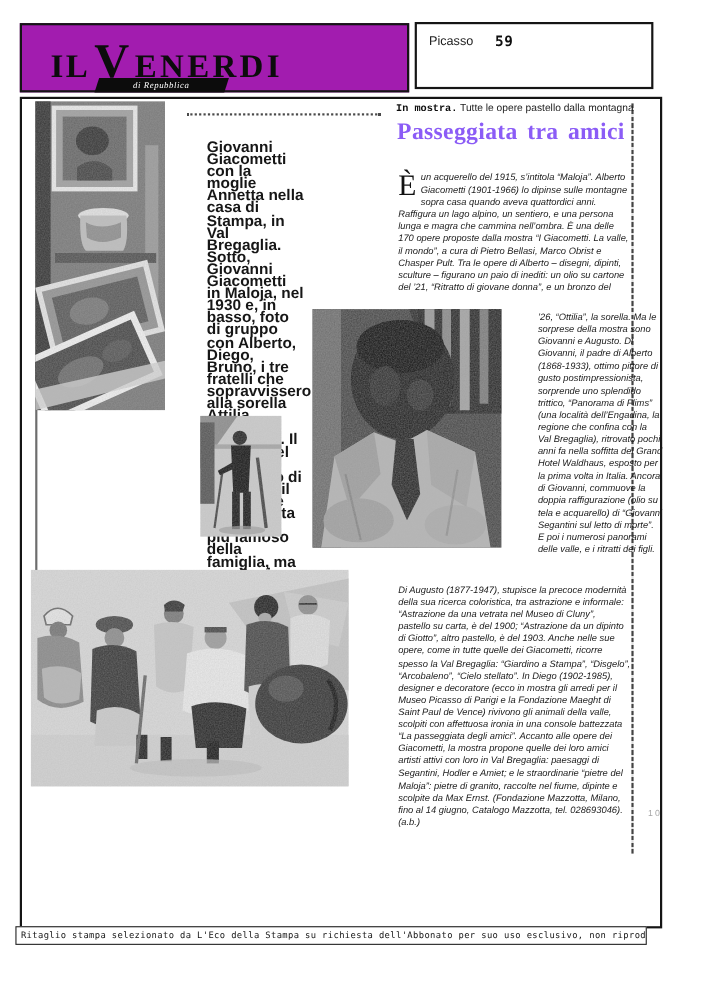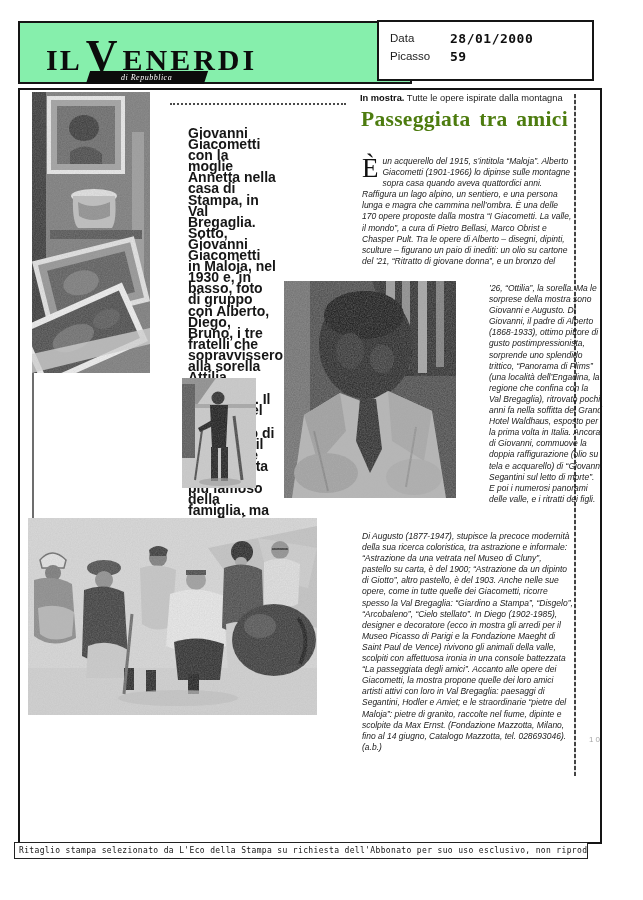--- a/index.html
+++ b/index.html
@@ -1,19 +1,19 @@
 <!DOCTYPE html>
 <html><head>
 <meta charset="utf-8">
 <style>
   html,body{margin:0;padding:0;background:#e8e8e8;}
   .sheet{position:relative;width:643px;height:900px;background:#ffffff;overflow:hidden;
          font-family:"Liberation Sans",sans-serif;color:#111;}
   
-  .logo-box{position:absolute;left:18px;top:21px;width:350px;height:59px;border:2px solid #151515;background:#86efac;padding-left:40px;}
+  .logo-box{position:absolute;left:18px;top:21px;width:350px;height:59px;border:2px solid #151515;background:#a21caf;}
   .logo{position:absolute;left:26px;top:7px;font-family:"Liberation Serif",serif;font-weight:900;color:#0c0c0c;white-space:nowrap;}
   .logo .l-il{font-size:30px;letter-spacing:2px;}
   .logo .l-v{font-size:44px;letter-spacing:1px;}
   .logo .l-rest{font-size:30px;letter-spacing:3px;}
   .logo-banner{position:absolute;left:68px;top:48px;width:118px;height:13px;background:#0c0c0c;
                transform:skewX(-18deg);display:flex;align-items:center;justify-content:center;}
   .logo-banner span{transform:skewX(18deg);color:#fff;font-family:"Liberation Serif",serif;
                     font-style:italic;font-size:8px;letter-spacing:.5px;white-space:nowrap;}
   .meta-box{position:absolute;left:377px;top:20px;width:217px;height:61px;border:2px solid #151515;
             background:#fff;padding:7px 0 0 11px;box-sizing:border-box;}
@@ -24,23 +24,23 @@
   .page-box{position:absolute;left:18px;top:88px;width:580px;height:752px;border:2px solid #151515;background:#fff;}
   
   .dotline-h{position:absolute;left:170px;top:103px;width:176px;border-top:2px dotted #4a4a4a;}
   .dashline-v{position:absolute;left:574px;top:94px;width:1.5px;height:682px;
               background:repeating-linear-gradient(#222 0 4px,rgba(0,0,0,.15) 4px 6px);opacity:.85;}
   .scanline-v{position:absolute;left:32px;top:372px;width:1.5px;height:150px;background:#3c3c3c;opacity:.75;}
   
   .caption{position:absolute;left:188px;top:128px;width:88px;font-size:14px;line-height:11.1px;
            font-weight:700;color:#161616;}
   .kicker{position:absolute;left:360px;top:93px;width:216px;font-size:9.3px;color:#222;white-space:nowrap;}
-  .kicker b{color:#0d0d0d;}
+  .kicker b{color:#0d0d0d;font-family:Liberation Mono, monospace;}
   .headline{position:absolute;left:361px;top:107px;font-family:"Liberation Serif",serif;
-            font-weight:900;font-size:21.5px;letter-spacing:.3px;word-spacing:3px;color:#4d7c0f;white-space:nowrap;}
+            font-weight:900;font-size:21.5px;letter-spacing:.3px;word-spacing:3px;color:#8b5cf6;white-space:nowrap;}
   .body-txt{position:absolute;font-style:italic;font-size:8.5px;line-height:11.1px;color:#1b1b1b;text-align:left;}
   .body-a{left:362px;top:156px;width:211px;}
   .body-b{left:461px;top:283px;width:113px;margin-left:28px;}
   .body-c{left:362px;top:531px;width:211px;}
   .dropcap{float:left;font-family:"Liberation Serif",serif;font-style:normal;font-weight:400;
            font-size:27px;line-height:22px;padding:1px 4px 0 0;color:#111;}
   .artifact{position:absolute;left:589px;top:735px;font-size:8px;letter-spacing:2px;color:#8f8f8f;opacity:.8;text-align:center;}
   
   .ph{position:absolute;filter:contrast(1.04);}
   .ph-atelier{left:32px;top:92px;}
@@ -72,24 +72,20 @@
       <span class="l-il">IL</span>
       <span class="l-v">V</span>
       <span class="l-rest">ENERDI</span>
     </div>
     <div class="logo-banner">
       <span>di Repubblica</span>
     </div>
   </div>
 
   <div class="meta-box">
-    <div class="meta-row">
-      <span class="meta-label">Data</span>
-      <span class="meta-value">28/01/2000</span>
-    </div>
     <div class="meta-row">
       <span class="meta-label">Picasso</span>
       <span class="meta-value">59</span>
     </div>
   </div>
 
   <div class="page-box"></div>
   <div class="dotline-h"></div>
   <div class="dashline-v"></div>
   <div class="scanline-v"></div>
@@ -156,21 +152,21 @@
     <path d="M20 134 L56 112 L62 150 L34 182 Z" fill="#9e9e9e"></path>
     <path d="M104 110 L148 130 L140 180 L108 160 Z" fill="#a6a6a6"></path>
     <ellipse cx="42" cy="192" rx="32" ry="20" fill="#a0a0a0"></ellipse>
     <ellipse cx="130" cy="196" rx="28" ry="18" fill="#ababab"></ellipse>
     <line x1="30" y1="150" x2="44" y2="210" stroke="#7d7d7d" stroke-width="2" opacity=".7"></line>
     <line x1="132" y1="146" x2="122" y2="206" stroke="#8a8a8a" stroke-width="2" opacity=".7"></line>
     <rect width="172" height="217" filter="url(#grain)" opacity=".5"></rect>
   </svg>
 
   <div class="kicker">
-    <b>In mostra.</b><span> Tutte le opere ispirate dalla montagna</span>
+    <b>In mostra.</b><span> Tutte le opere pastello dalla montagna</span>
   </div>
   <div class="headline">Passeggiata tra amici</div>
 
   <div class="body-txt body-a">
     <span class="dropcap">È</span><span>un acquerello del 1915, s’intitola “Maloja”. Alberto Giacometti (1901-1966) lo dipinse sulle montagne sopra casa quando aveva quattordici anni. Raffigura un lago alpino, un sentiero, e una persona lunga e magra che cammina nell’ombra. È una delle 170 opere proposte dalla mostra “I Giacometti. La valle, il mondo”, a cura di Pietro Bellasi, Marco Obrist e Chasper Pult. Tra le opere di Alberto – disegni, dipinti, sculture – figurano un paio di inediti: un olio su cartone del ’21, “Ritratto di giovane donna”, e un bronzo del</span>
   </div>
   <div class="body-txt body-b">
     <span>’26, “Ottilia”, la sorella. Ma le sorprese della mostra sono Giovanni e Augusto. Di Giovanni, il padre di Alberto (1868-1933), ottimo pittore di gusto postimpressionista, sorprende uno splendido trittico, “Panorama di Flims” (una località dell’Engadina, la regione che confina con la Val Bregaglia), ritrovato pochi anni fa nella soffitta del Grand Hotel Waldhaus, esposto per la prima volta in Italia. Ancora di Giovanni, commuove la doppia raffigurazione (olio su tela e acquarello) di “Giovanni Segantini sul letto di morte”. E poi i numerosi panorami delle valle, e i ritratti dei figli.</span>
   </div>
   <div class="body-txt body-c">

